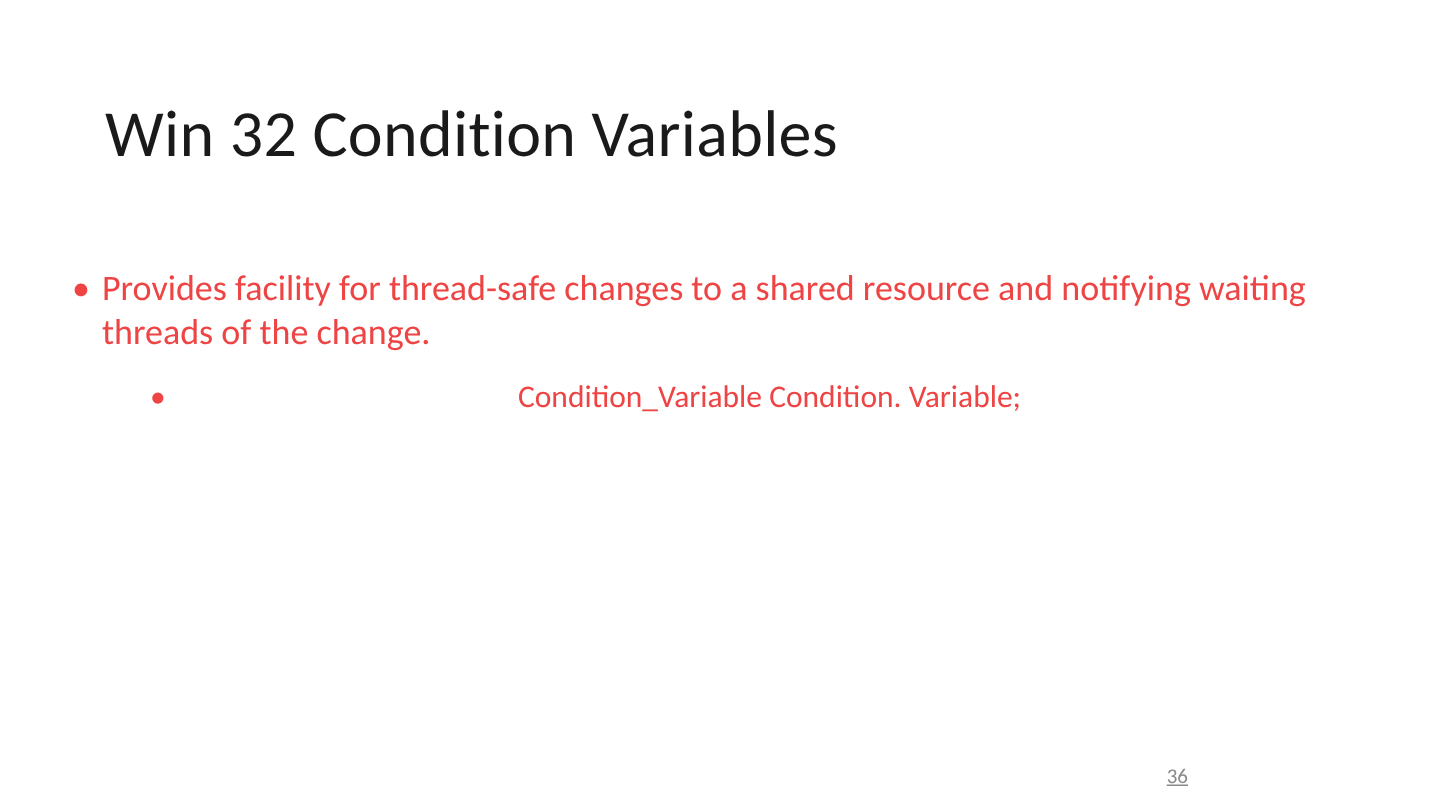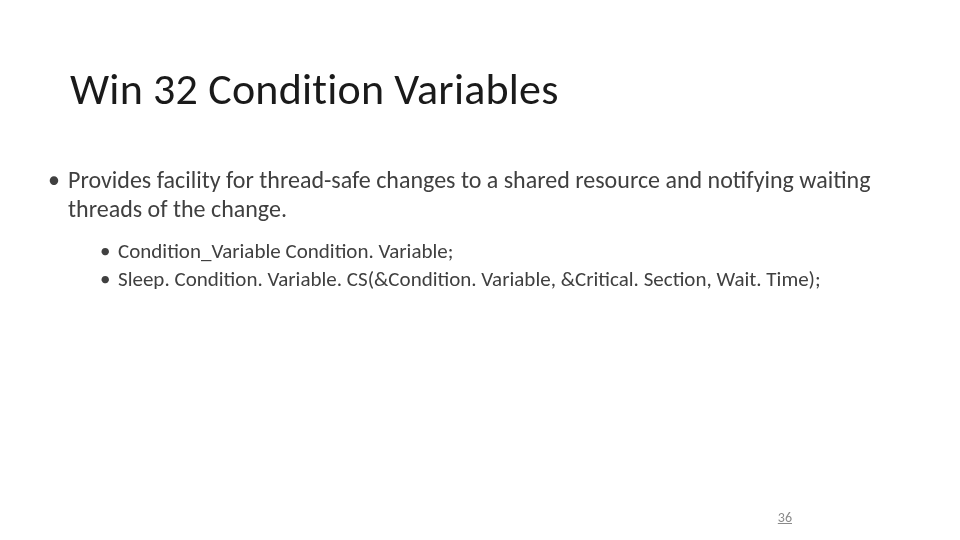--- a/index.html
+++ b/index.html
@@ -24,42 +24,43 @@
     left: 70px;
     top: 62px;
     font-size: 44px;
     font-weight: 400;
     color: #1a1a1a;
     letter-spacing: 0.2px;
   }
   .body {
     position: absolute;
     left: 48px;
-    top: 165px;
+    top: 178px;
     width: 860px;
     font-size: 24px;
     line-height: 1.22;
-    color: #404040;
+    color: #ef4444;
   }
   .lvl1 {
     position: relative;
     padding-left: 20px;
     margin-bottom: 2px;
   }
   .lvl1::before {
     content: "•";
     position: absolute;
     left: 0;
     top: 0;
   }
   .sublist {
     margin-top: 14px;
     margin-left: 52px;
     font-size: 21px;
     line-height: 1.28;
+    text-align: center;
   }
   .lvl2 {
     position: relative;
     padding-left: 18px;
     margin-bottom: 2px;
   }
   .lvl2::before {
     content: "•";
     position: absolute;
     left: 0;
@@ -83,20 +84,17 @@
 
   <div class="body">
     <div class="lvl1">
       <span>Provides facility for thread-safe changes to a shared resource and notifying waiting threads of the change.</span>
     </div>
 
     <div class="sublist">
       <div class="lvl2">
         <span>Condition_Variable Condition. Variable;</span>
       </div>
-      <div class="lvl2">
-        <span>Sleep. Condition. Variable. CS(&amp;Condition. Variable, &amp;Critical. Section, Wait. Time);</span>
-      </div>
     </div>
   </div>
 
   <div class="page-number">36</div>
 </div>
 
 </body></html>

